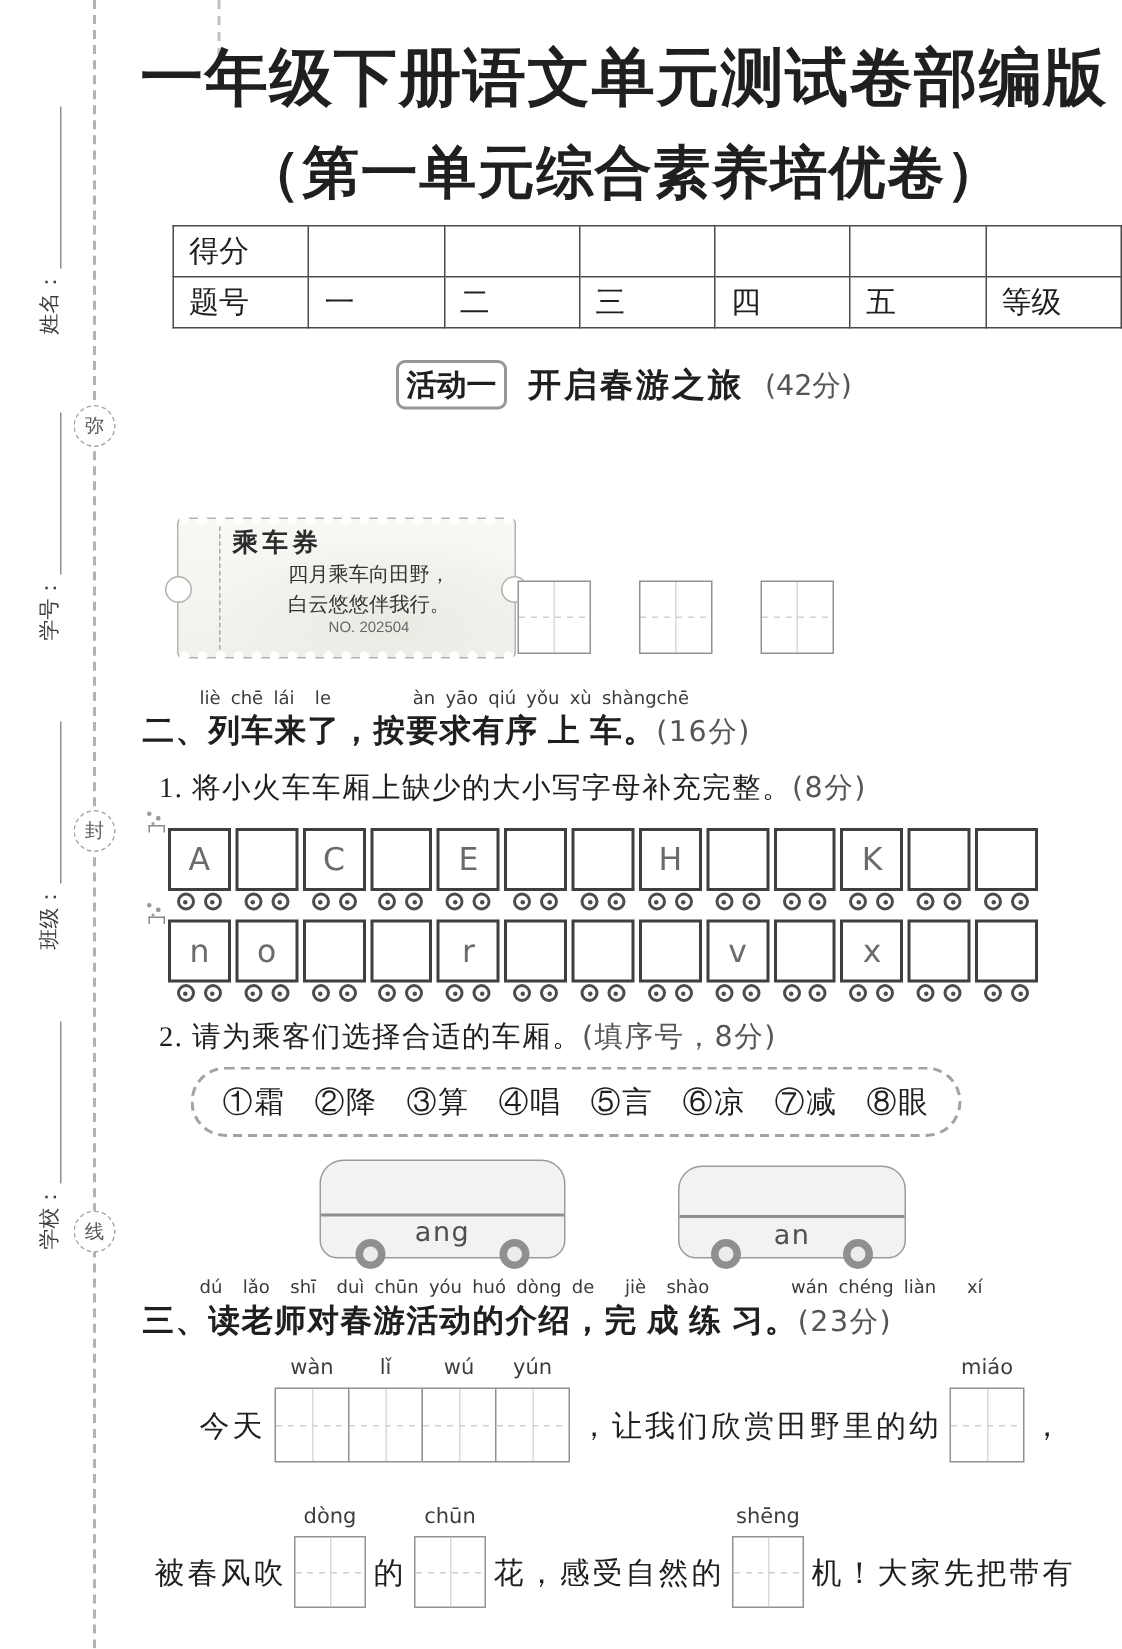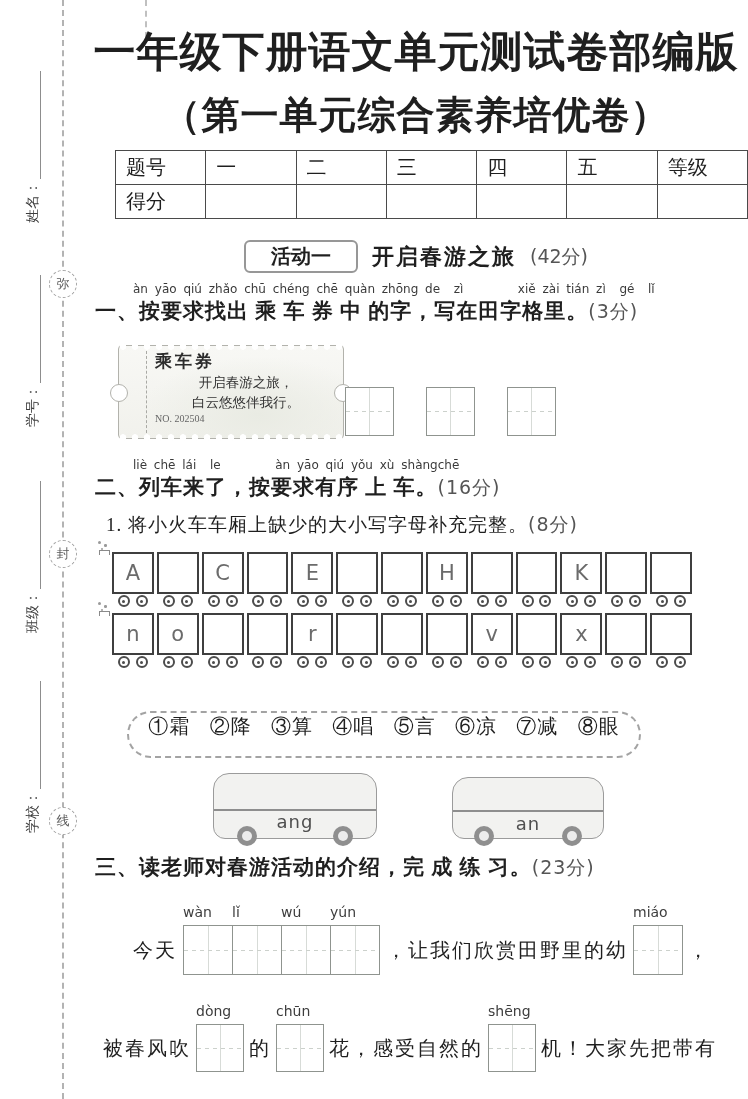--- a/index.html
+++ b/index.html
@@ -23,21 +23,21 @@
   .subtitle{position:absolute;top:90px;left:92px;width:648px;text-align:center;
             font-size:38px;font-weight:600;letter-spacing:1px;}
 
   
   .score-table{position:absolute;top:150px;left:115px;border-collapse:collapse;table-layout:fixed;}
   .score-table td{border:1px solid #4a4a4a;width:87px;height:33px;font-size:20px;
                   padding:0 0 0 10px;vertical-align:middle;}
 
   
   .banner{position:absolute;top:240px;left:92px;width:648px;display:flex;align-items:center;justify-content:center;gap:14px;}
-  .badge{border:2px solid #979797;border-radius:6px;padding:1px 25px;font-size:20px;font-weight:700;}
+  .badge{border:2px solid #979797;border-radius:6px;padding:1px 5px;font-size:20px;font-weight:700;}
   .banner-title{font-size:22px;font-weight:700;letter-spacing:2px;}
   .score{font-weight:400;color:#555;font-size:19px;font-family:"DejaVu Sans",sans-serif;}
 
   
   .qhead{position:absolute;left:95px;width:648px;}
   .pinyin{font-family:"DejaVu Sans",sans-serif;font-size:12px;color:#3a3a3a;
           white-space:pre;word-spacing:3px;margin-left:38px;line-height:1.1;}
   .qtext{font-size:21px;font-weight:700;letter-spacing:1px;margin-top:1px;}
   .subq{position:absolute;left:106px;font-size:19px;letter-spacing:1px;}
 
@@ -50,21 +50,21 @@
            background-image:radial-gradient(circle at 5px 3.5px,#fff 3px,rgba(255,255,255,0) 3.6px);
            background-size:12px 7px;background-repeat:repeat-x;}
   .tk-edge.top{top:-3px;} .tk-edge.bot{bottom:-3px;}
   .tk-notch{position:absolute;top:50%;width:16px;height:16px;margin-top:-8px;background:#fff;
             border:1px solid #b2b2ac;border-radius:50%;}
   .tk-notch.l{left:-9px;} .tk-notch.r{right:-9px;}
   .tk-tear{position:absolute;left:27px;top:5px;bottom:5px;border-left:1px dashed #a9a9a4;}
   .tk-body{position:absolute;left:36px;right:6px;top:4px;}
   .tk-title{text-align:left;font-size:17px;font-weight:700;letter-spacing:3px;color:#2c2c2c;}
   .tk-line{text-align:center;font-size:13.5px;color:#333;line-height:1.45;}
-  .tk-no{text-align:left;font-size:10px;color:#666;font-family:Liberation Serif, serif;margin-top:1px;}
+  .tk-no{text-align:center;font-size:10px;color:#666;font-family:Liberation Sans, sans-serif;margin-top:1px;}
 
   .rule-text{position:absolute;top:349px;left:318px;width:428px;font-size:20px;letter-spacing:1px;}
 
   
   .tzg{background-color:#fff;border:1px solid #8f948f;
        background-image:repeating-linear-gradient(90deg,#ccd1cc 0 4px,rgba(0,0,0,0) 4px 8px),
                         linear-gradient(#d7dbd7,#d7dbd7);
        background-size:100% 1px,1px 100%;background-position:0 50%,50% 0;background-repeat:no-repeat;}
   .grid3{position:absolute;top:387px;left:345px;display:flex;gap:32px;}
   .grid3 .tzg{width:47px;height:47px;}
@@ -80,37 +80,37 @@
                 background:#4c4c4c;border-radius:50%;}
   .steam{position:absolute;width:18px;height:14px;}
   .steam i{position:absolute;background:#9a9a9a;border-radius:50%;}
   .steam i:nth-child(1){width:3px;height:3px;left:2px;top:0;}
   .steam i:nth-child(2){width:2.5px;height:2.5px;left:8px;top:3px;}
   .steam i:nth-child(3){width:2px;height:2px;left:5px;top:7px;}
   .steam b{position:absolute;left:3px;bottom:0;width:9px;height:4px;border:1.5px solid #8a8a8a;border-bottom:none;}
 
   
   .optbox{position:absolute;top:711px;left:127px;width:514px;height:47px;border:2px dashed #a3a3a3;
-          border-radius:24px;display:flex;justify-content:space-evenly;
+          border-radius:24px;display:flex;align-items:center;justify-content:space-evenly;
           font-size:20px;letter-spacing:1px;box-sizing:border-box;}
 
   
   .bus{position:absolute;border:1.5px solid #9b9b9b;border-radius:16px 16px 12px 12px;background:#f2f2f0;}
   .bus .divide{position:absolute;left:0;right:0;top:54%;border-top:2px solid #8e8e8e;}
   .bus .blabel{position:absolute;left:0;right:0;top:58%;text-align:center;
                font-family:"DejaVu Sans",sans-serif;font-size:18px;color:#4f4f4f;letter-spacing:1px;}
   .bwheel{position:absolute;bottom:-8px;width:20px;height:20px;border-radius:50%;background:#8f8f8f;}
   .bwheel::after{content:"";position:absolute;inset:5px;background:#ececec;border-radius:50%;}
   .bwheel.l{left:14%;} .bwheel.r{right:14%;}
 
   
   .fline{position:absolute;display:flex;align-items:center;}
   .fline .txt{font-size:20px;letter-spacing:2px;white-space:nowrap;}
   .pgrid{position:relative;margin:0 5px;}
-  .pylabel{position:absolute;top:-21px;left:0;width:100%;text-align:left;
+  .pylabel{position:absolute;top:-21px;left:0;width:100%;text-align:center;
            font-family:"DejaVu Sans",sans-serif;font-size:14px;color:#3d3d3d;}
   .tzg4{display:flex;position:relative;margin:0 6px;}
   .tzg4 .cell{position:relative;width:50px;height:50px;margin-left:-1px;}
   .tzg4 .cell:first-child{margin-left:0;}
   .tzg4 .cell .tzg{width:100%;height:100%;box-sizing:border-box;}
   .single .tzg{width:50px;height:50px;box-sizing:border-box;}
 </style>
 </head>
 <body>
 
@@ -139,60 +139,56 @@
   <div class="seal-char" style="top:270px">弥</div>
   <div class="seal-char" style="top:540px">封</div>
   <div class="seal-char" style="top:807px">线</div>
 
   <div class="title">一年级下册语文单元测试卷部编版</div>
   <div class="subtitle">（第一单元综合素养培优卷）</div>
 
   <table class="score-table">
     <tbody>
         <tr>
+      <td>得分</td>
+      <td></td>
+      <td></td>
+      <td></td>
+      <td></td>
+      <td></td>
+      <td></td>
+    </tr>
+    <tr>
       <td>题号</td>
       <td>一</td>
       <td>二</td>
       <td>三</td>
       <td>四</td>
       <td>五</td>
       <td>等级</td>
     </tr>
-    <tr>
-      <td>得分</td>
-      <td></td>
-      <td></td>
-      <td></td>
-      <td></td>
-      <td></td>
-      <td></td>
-    </tr>
   </tbody>
     </table>
 
   <div class="banner">
     <span class="badge">活动一</span>
     <span class="banner-title">开启春游之旅</span>
     <span class="score">(42分)</span>
   </div>
 
-  <div class="qhead" style="top:283px">
-    <div class="pinyin">àn yāo qiú zhǎo chū chéng chē quàn zhōng de  zì        xiě zài tián zì  gé  lǐ</div>
-    <div class="qtext"><span>一、按要求找出 乘 车 券 中 的字，写在田字格里。</span><span class="score">(3分)</span></div>
-  </div>
 
   <div class="ticket">
     <div class="tk-edge top"></div>
     <div class="tk-edge bot"></div>
     <div class="tk-notch l"></div>
     <div class="tk-notch r"></div>
     <div class="tk-tear"></div>
     <div class="tk-body">
       <div class="tk-title">乘车券</div>
-      <div class="tk-line">开启春游之旅，</div>
+      <div class="tk-line">四月乘车向田野，</div>
       <div class="tk-line">白云悠悠伴我行。</div>
       <div class="tk-no">NO. 202504</div>
     </div>
   </div>
 
   <div class="grid3">
     <div class="tzg"></div>
     <div class="tzg"></div>
     <div class="tzg"></div>
   </div>
@@ -397,20 +393,21 @@
       </div>
     <div class="car-unit">
         <div class="car"></div>
         <div class="axle">
           <span class="wheel"></span>
           <span class="wheel"></span>
         </div>
       </div>
   </div>
 
+  <div class="subq" style="top:678px"><span>2. 请为乘客们选择合适的车厢。</span><span class="score">(填序号，8分)</span></div>
 
   <div class="optbox">
     <span>①霜</span>
     <span>②降</span>
     <span>③算</span>
     <span>④唱</span>
     <span>⑤言</span>
     <span>⑥凉</span>
     <span>⑦减</span>
     <span>⑧眼</span>
@@ -423,20 +420,21 @@
     <div class="bwheel r"></div>
   </div>
   <div class="bus" style="top:773px;left:213px;width:162px;height:64px">
     <div class="divide"></div>
     <div class="blabel">ang</div>
     <div class="bwheel l"></div>
     <div class="bwheel r"></div>
   </div>
 
   <div class="qhead" style="top:852px">
+    <div class="pinyin">dú  lǎo  shī  duì chūn yóu huó dòng de   jiè  shào        wán chéng liàn   xí</div>
     <div class="qtext"><span>三、读老师对春游活动的介绍，完 成 练 习。</span><span class="score">(23分)</span></div>
   </div>
 
   <div class="fline" style="top:925px;left:133px">
     <span class="txt">今天</span>
     <div class="tzg4">
       <div class="cell">
           <span class="pylabel">wàn</span>
           <div class="tzg"></div>
         </div>

